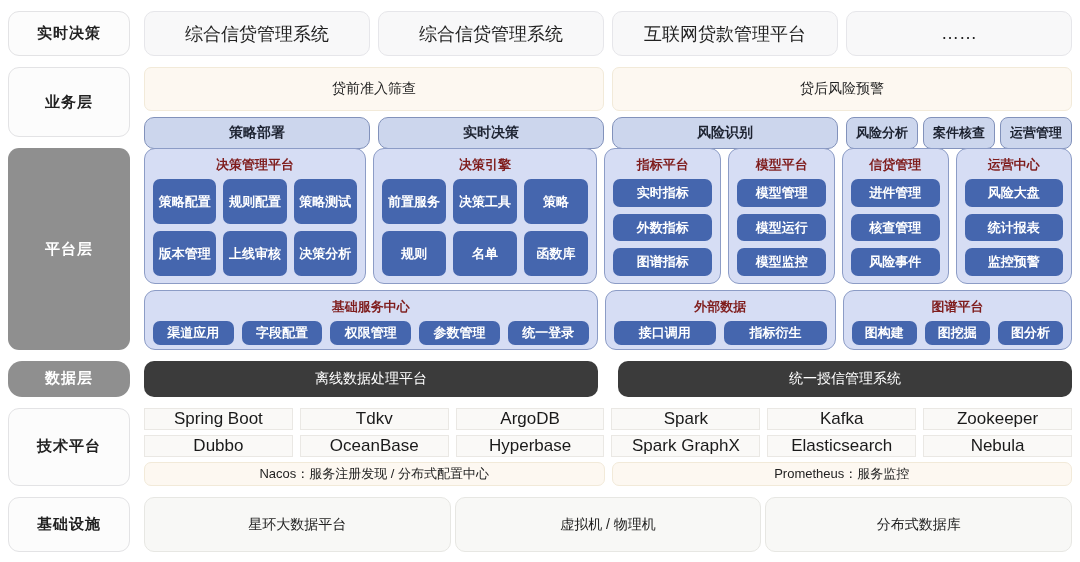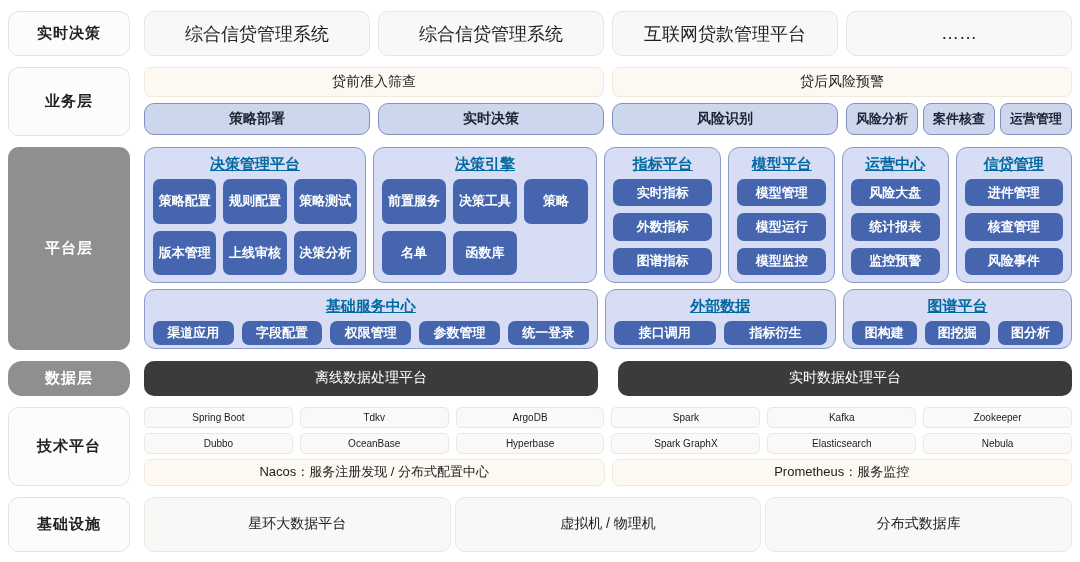--- a/index.html
+++ b/index.html
@@ -27,21 +27,21 @@
   .span2{ grid-column:span 2; }
 
   .plain-box{
     background:#f8f8f9; border:1px solid #e6e6ea; border-radius:10px;
     display:flex; align-items:center; justify-content:center;
     font-size:18px; color:#222;
   }
   .cream-box{
     background:#fdf8f1; border:1px solid #f2ead9; border-radius:7px;
     display:flex; align-items:center; justify-content:center;
-    font-size:14px; color:#222; height:30px;
+    font-size:14px; color:#222; height:44px;
   }
   .blue-box{
     background:#ccd6ed; border:1.5px solid #8292bb; border-radius:10px;
     display:flex; align-items:center; justify-content:center;
     font-size:14px; font-weight:bold; color:#1c2230; height:32px;
   }
   .blue-box.small{ font-size:13px; border-radius:8px; padding:0 2px; }
 
   .biz-rows{ display:flex; flex-direction:column; gap:6px; }
   .smalls{ display:flex; gap:5px; }
@@ -49,22 +49,22 @@
 
   
   .plat-rows{ display:flex; flex-direction:column; gap:6px; height:100%; }
   .plat-row1{ display:grid; grid-template-columns:223fr 225fr 118fr 107fr 107fr 117fr; gap:7px; height:136px; }
   .plat-row2{ display:grid; grid-template-columns:455fr 232fr 230fr; gap:7px; height:60px; }
   .group{
     background:#d6ddf4; border:1.5px solid #8c9cc6; border-radius:11px;
     padding:5px 8px 7px 8px; display:flex; flex-direction:column; overflow:hidden;
   }
   .group-title{
-    text-align:center; font-size:15px; font-weight:bold; color:#0369a1;
-    padding:2px 0 5px 0; white-space:nowrap;text-decoration:underline;
+    text-align:center; font-size:13px; font-weight:bold; color:#7f1d1d;
+    padding:2px 0 5px 0; white-space:nowrap;
   }
   .chips{ display:grid; gap:7px; flex:1; }
   .chips.cols2{ grid-template-columns:1fr 1fr 1fr; }
   .chips.cols1{ grid-template-columns:1fr; }
   .chips-row{ display:flex; gap:8px; flex:1; }
   .chips-row > *{ flex:1; min-width:0; }
   .chip{
     background:#4566ae; color:#ffffff; border-radius:7px;
     display:flex; align-items:center; justify-content:center;
     font-size:13px; font-weight:bold; min-height:24px; white-space:nowrap;
@@ -74,23 +74,23 @@
   .grid2{ display:grid; grid-template-columns:1fr 1fr; gap:20px; height:100%; }
   .dark-box{
     background:#3b3b3b; color:#ffffff; border-radius:10px;
     display:flex; align-items:center; justify-content:center; font-size:14px;
   }
 
   
   .tech-rows{ display:flex; flex-direction:column; gap:5px; height:100%; }
   .grid6{ display:grid; grid-template-columns:repeat(6,1fr); gap:7px; flex:1; }
   .tech-chip{
-    background:#faf9f7; border:1px solid #eae8e4; border-radius:5px;
-    display:flex; align-items:center; justify-content:center;
-    font-size:10px; color:#1a1a1a; white-space:nowrap;
+    background:#faf9f7; border:1px solid #eae8e4; border-radius:0;
+    display:flex; align-items:center; justify-content:center;
+    font-size:17px; color:#1a1a1a; white-space:nowrap;
   }
   .tech-wide{ flex:1.3; display:grid; grid-template-columns:1fr 1fr; gap:7px; }
   .tech-wide .cream-box{ height:auto; font-size:13px; }
 
   .grid3{ display:grid; grid-template-columns:repeat(3,1fr); gap:4px; height:100%; }
   .infra-box{
     background:#f8f8f6; border:1px solid #e7e7e3; border-radius:10px;
     display:flex; align-items:center; justify-content:center;
     font-size:14px; color:#222;
   }
@@ -150,20 +150,21 @@
               <div class="chip">上线审核</div>
               <div class="chip">决策分析</div>
             </div>
         </div>
         <div class="group">
           <div class="group-title">决策引擎</div>
           <div class="chips cols2">
               <div class="chip">前置服务</div>
               <div class="chip">决策工具</div>
               <div class="chip">策略</div>
+              <div class="chip">规则</div>
               <div class="chip">名单</div>
               <div class="chip">函数库</div>
             </div>
         </div>
         <div class="group">
           <div class="group-title">指标平台</div>
           <div class="chips cols1">
               <div class="chip">实时指标</div>
               <div class="chip">外数指标</div>
               <div class="chip">图谱指标</div>
@@ -171,33 +172,33 @@
         </div>
         <div class="group">
           <div class="group-title">模型平台</div>
           <div class="chips cols1">
               <div class="chip">模型管理</div>
               <div class="chip">模型运行</div>
               <div class="chip">模型监控</div>
             </div>
         </div>
         <div class="group">
+          <div class="group-title">信贷管理</div>
+          <div class="chips cols1">
+              <div class="chip">进件管理</div>
+              <div class="chip">核查管理</div>
+              <div class="chip">风险事件</div>
+            </div>
+        </div>
+        <div class="group">
           <div class="group-title">运营中心</div>
           <div class="chips cols1">
               <div class="chip">风险大盘</div>
               <div class="chip">统计报表</div>
               <div class="chip">监控预警</div>
-            </div>
-        </div>
-        <div class="group">
-          <div class="group-title">信贷管理</div>
-          <div class="chips cols1">
-              <div class="chip">进件管理</div>
-              <div class="chip">核查管理</div>
-              <div class="chip">风险事件</div>
             </div>
         </div>
       </div>
       <div class="plat-row2">
         <div class="group">
           <div class="group-title">基础服务中心</div>
           <div class="chips-row">
               <div class="chip">渠道应用</div>
               <div class="chip">字段配置</div>
               <div class="chip">权限管理</div>
@@ -223,21 +224,21 @@
       </div>
     </div>
   </div>
 
   <div class="layer" style="height:36px">
     <div class="side-col">
       <div class="side-label gray" style="border-radius:14px">数据层</div>
     </div>
     <div class="content grid2">
         <div class="dark-box">离线数据处理平台</div>
-        <div class="dark-box">实时数据处理平台</div>
+        <div class="dark-box">统一授信管理系统</div>
       </div>
   </div>
 
   <div class="layer" style="height:80px">
     <div class="side-col">
       <div class="side-label white">技术平台</div>
     </div>
     <div class="content tech-rows">
       <div class="grid6">
           <div class="tech-chip">Spring Boot</div>

